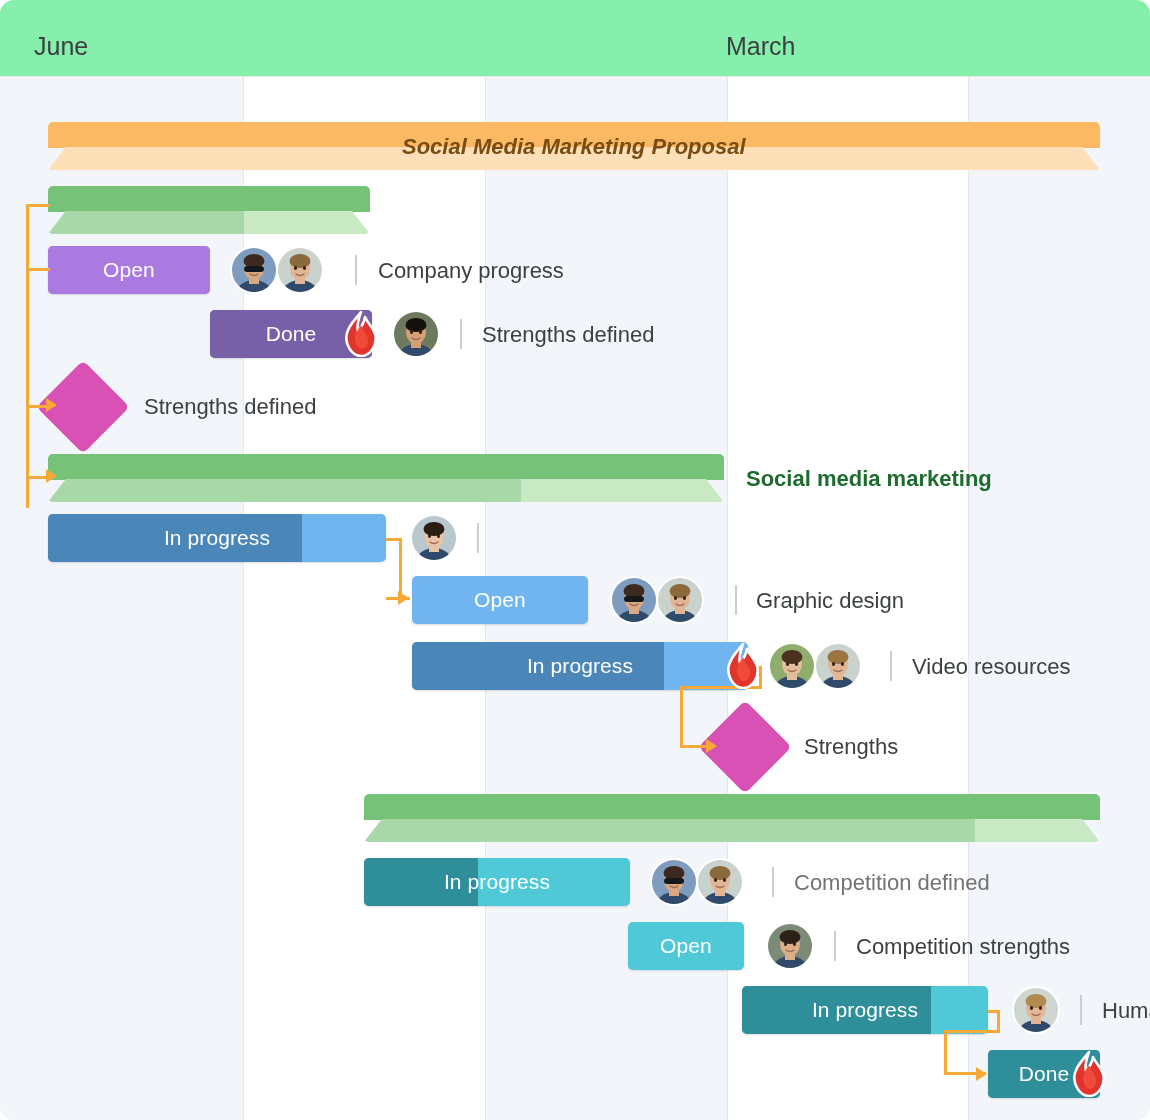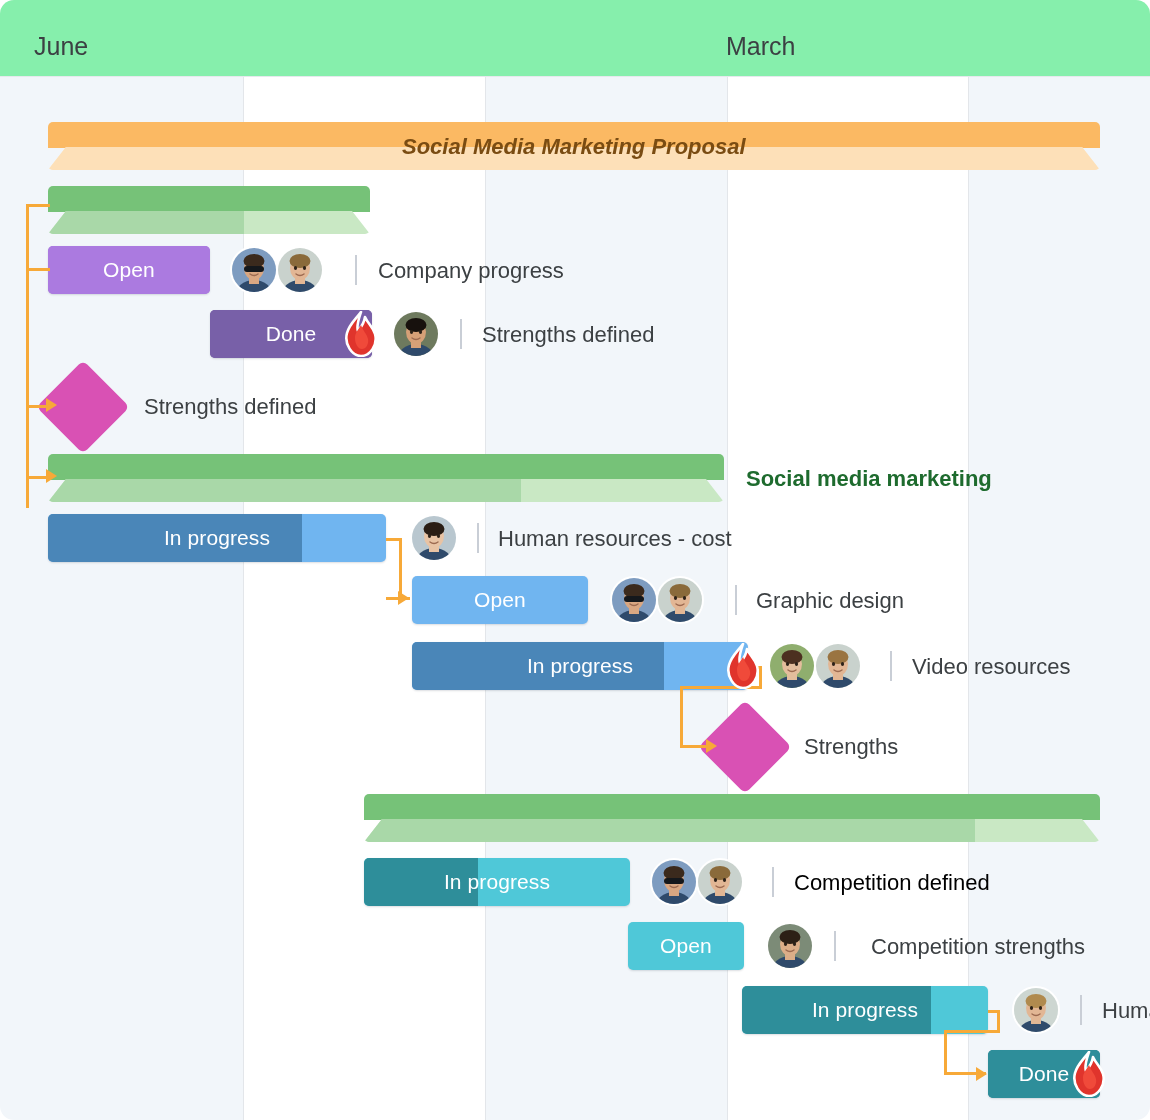--- a/index.html
+++ b/index.html
@@ -282,21 +282,20 @@
             <ellipse cx="22" cy="20" rx="10" ry="12" fill="#e8c3a4"></ellipse>
             <path d="M12 18 C12 8, 32 8, 32 18 C32 13, 28 10, 22 10 C16 10, 12 13, 12 18 Z" fill="#2a1d14"></path>
             <ellipse cx="22" cy="13" rx="10.5" ry="7" fill="#2a1d14"></ellipse>
             <ellipse cx="17.5" cy="20" rx="1.6" ry="1.9" fill="#2c2118"></ellipse>
             <ellipse cx="26.5" cy="20" rx="1.6" ry="1.9" fill="#2c2118"></ellipse>
             <path d="M18 26 Q22 29 26 26" stroke="#9c6a50" stroke-width="1.4" fill="none" stroke-linecap="round"></path>
           </svg>
         </div>
       </div>
       <div class="sep" style="left: 477px; top: 447px;"></div>
-      <div class="row-label" style="left: 498px; top: 450px; color: rgb(60, 64, 67);">Human resources - cost</div>
       <div class="task" style="left: 412px; top: 500px; width: 176px; background: rgb(112, 181, 240);">
         <div class="t-prog" style="width: 0px; background: rgb(112, 181, 240);"></div>
         <div class="t-text">Open</div>
       </div>
       <div class="avatars" style="left: 610px; top: 500px;">
         <div class="avatar">
           <svg viewBox="0 0 44 44" width="44" height="44" class="face">
             <rect width="44" height="44" fill="#7e9cc0"></rect>
             <ellipse cx="22" cy="48" rx="19" ry="16" fill="#2f4a6b"></ellipse>
             <rect x="17" y="26" width="10" height="10" fill="#d9a782"></rect>
@@ -395,42 +394,42 @@
             <ellipse cx="22" cy="20" rx="10" ry="12" fill="#e2b694"></ellipse>
             <path d="M12 18 C12 8, 32 8, 32 18 C32 13, 28 10, 22 10 C16 10, 12 13, 12 18 Z" fill="#8a6a3a"></path>
             <ellipse cx="22" cy="13" rx="10.5" ry="7" fill="#8a6a3a"></ellipse>
             <ellipse cx="17.5" cy="20" rx="1.6" ry="1.9" fill="#2c2118"></ellipse>
             <ellipse cx="26.5" cy="20" rx="1.6" ry="1.9" fill="#2c2118"></ellipse>
             <path d="M18 26 Q22 29 26 26" stroke="#9c6a50" stroke-width="1.4" fill="none" stroke-linecap="round"></path>
           </svg>
         </div>
       </div>
       <div class="sep" style="left: 772px; top: 791px;"></div>
-      <div class="row-label" style="left: 794px; top: 794px; color: #000000;">Competition defined</div>
+      <div class="row-label" style="left: 794px; top: 794px; color: #737373;">Competition defined</div>
       <div class="task" style="left: 628px; top: 846px; width: 116px; background: rgb(79, 200, 216);">
         <div class="t-prog" style="width: 0px; background: rgb(79, 200, 216);"></div>
         <div class="t-text">Open</div>
       </div>
       <div class="avatars" style="left: 766px; top: 846px;">
         <div class="avatar">
           <svg viewBox="0 0 44 44" width="44" height="44" class="face">
             <rect width="44" height="44" fill="#7c8b77"></rect>
             <ellipse cx="22" cy="48" rx="19" ry="16" fill="#2f4a6b"></ellipse>
             <rect x="17" y="26" width="10" height="10" fill="#dcae88"></rect>
             <ellipse cx="22" cy="20" rx="10" ry="12" fill="#dcae88"></ellipse>
             <path d="M12 18 C12 8, 32 8, 32 18 C32 13, 28 10, 22 10 C16 10, 12 13, 12 18 Z" fill="#2d2016"></path>
             <ellipse cx="22" cy="13" rx="10.5" ry="7" fill="#2d2016"></ellipse>
             <ellipse cx="17.5" cy="20" rx="1.6" ry="1.9" fill="#2c2118"></ellipse>
             <ellipse cx="26.5" cy="20" rx="1.6" ry="1.9" fill="#2c2118"></ellipse>
             <path d="M18 26 Q22 29 26 26" stroke="#9c6a50" stroke-width="1.4" fill="none" stroke-linecap="round"></path>
           </svg>
         </div>
       </div>
       <div class="sep" style="left: 834px; top: 855px;"></div>
-      <div class="row-label" style="left: 856px; top: 858px; color: rgb(60, 64, 67); margin-left: 15px;">Competition strengths</div>
+      <div class="row-label" style="left: 856px; top: 858px; color: rgb(60, 64, 67);">Competition strengths</div>
       <div class="task" style="left: 742px; top: 910px; width: 246px; background: rgb(79, 200, 216);">
         <div class="t-prog" style="width: 189px; background: rgb(46, 142, 154);"></div>
         <div class="t-text">In progress</div>
       </div>
       <div class="avatars" style="left: 1012px; top: 910px;">
         <div class="avatar">
           <svg viewBox="0 0 44 44" width="44" height="44" class="face">
             <rect width="44" height="44" fill="#cdd6d1"></rect>
             <ellipse cx="22" cy="48" rx="19" ry="16" fill="#2f4a6b"></ellipse>
             <rect x="17" y="26" width="10" height="10" fill="#e2b694"></rect>

